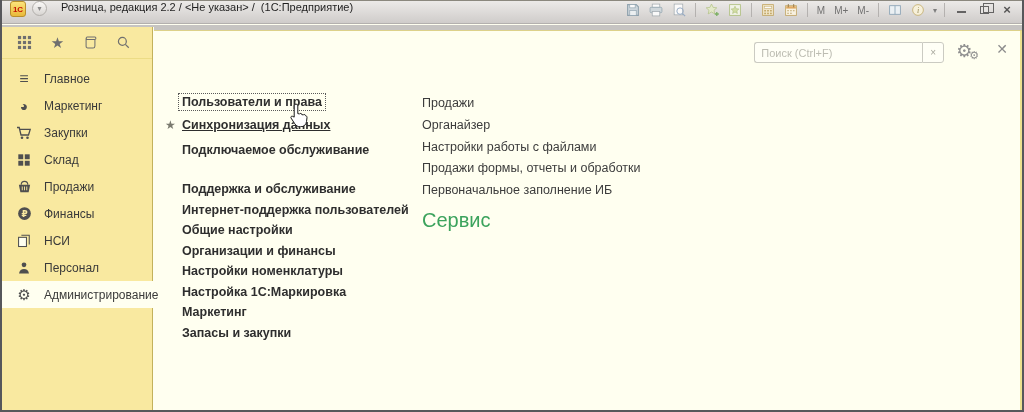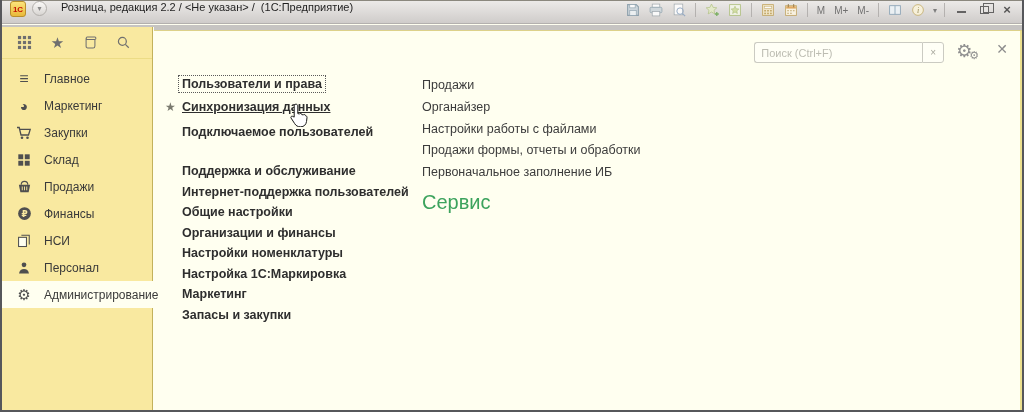--- a/index.html
+++ b/index.html
@@ -67,21 +67,21 @@
   .search-clear { width:22px; height:21px; border:1px solid #cbcbc2; border-radius:0 3px 3px 0;
                   background:#fffff6; color:#a7a79c; font-size:10px; line-height:19px;
                   text-align:center; cursor:pointer; }
   .gears { position:relative; width:26px; height:22px; margin-left:12px; cursor:pointer;
            color:#8f8f8f; }
   .gear-big { position:absolute; left:0; top:-2px; font-size:18px; }
   .gear-small { position:absolute; left:13px; top:7px; font-size:11px; }
   .panel-close { margin-left:14px; font-size:14px; color:#8c8c8c; cursor:pointer; line-height:14px; }
 
   
-  .cols { position:absolute; left:0; top:4px; right:0; bottom:0; padding:44px 0 0 28px; display:flex; }
+  .cols { position:absolute; left:0; top:4px; right:0; bottom:0; padding:62px 0 0 28px; display:flex; }
   .col-left { width:240px; flex:0 0 auto; }
   .col-right { flex:1 1 auto; }
   a.cmd { display:block; font-size:12.5px; color:#3c3c3c; text-decoration:none; cursor:pointer; }
   .featured a.cmd { font-weight:bold; color:#2e2e2e; }
   .feat-row { position:relative; height:25px; }
   .focus-frame { display:inline-block; border:1px dotted #5a5a5a; padding:1px 3px; margin-left:-4px; }
   .hovered { text-decoration:underline !important; }
   .star-mark { position:absolute; left:-17px; top:0; color:#7a7a6f; font-size:12px; }
   .link-list { margin-top:11px; }
   .link-list a.cmd { line-height:20.5px; }
@@ -319,21 +319,21 @@
         <div class="feat-row">
           <a class="cmd">
             <span class="focus-frame">Пользователи и права</span>
           </a>
         </div>
         <div class="feat-row">
           <span class="star-mark">★</span>
           <a class="cmd hovered">Синхронизация данных</a>
         </div>
         <div class="feat-row">
-          <a class="cmd">Подключаемое пользователей</a>
+          <a class="cmd">Подключаемое обслуживание</a>
         </div>
 
         <div class="link-list">
           <a class="cmd">Поддержка и обслуживание</a>
           <a class="cmd">Интернет-поддержка пользователей</a>
           <a class="cmd">Общие настройки</a>
           <a class="cmd">Организации и финансы</a>
           <a class="cmd">Настройки номенклатуры</a>
           <a class="cmd">Настройка 1С:Маркировка</a>
           <a class="cmd">Маркетинг</a>

